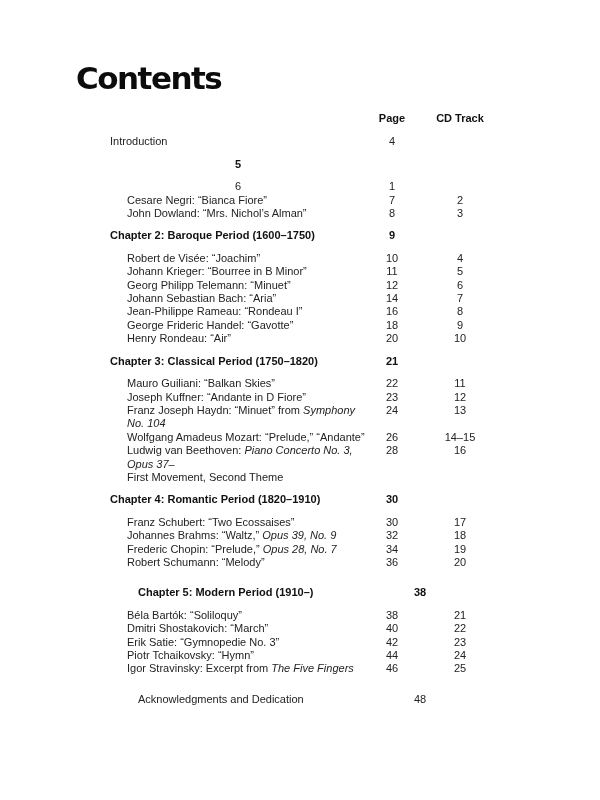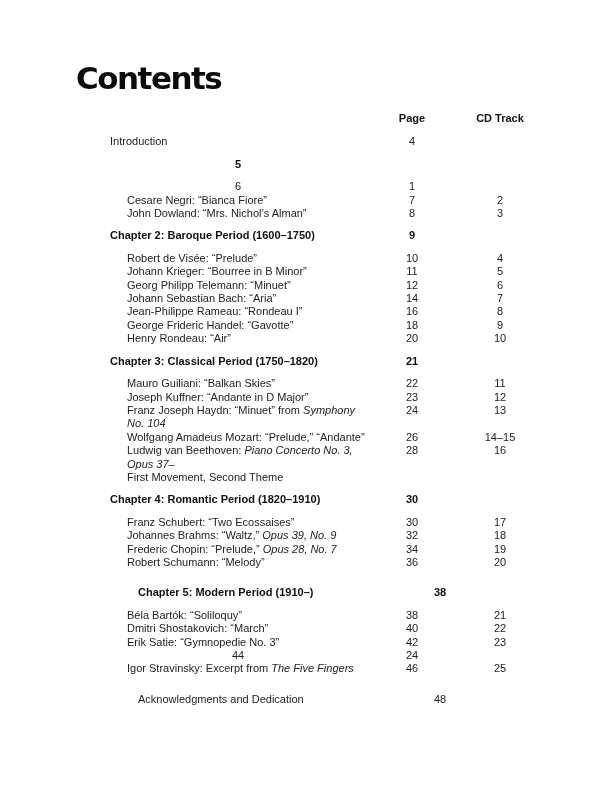--- a/index.html
+++ b/index.html
@@ -1,20 +1,20 @@
 <!DOCTYPE html>
 <html><head>
 <meta charset="utf-8">
 <style>
   html,body{margin:0;padding:0;background:#fff;}
   body{width:600px;height:800px;font-family:"Liberation Sans",sans-serif;color:#232323;-webkit-font-smoothing:antialiased;}
   .page{position:relative;width:600px;height:788px;background:#fff;overflow:hidden;}
   .title{position:absolute;left:76px;top:60px;font-family:"DejaVu Sans",sans-serif;font-size:31px;font-weight:bold;letter-spacing:-1.5px;color:#0c0c0c;}
   .toc{position:absolute;left:110px;top:112px;width:404px;font-size:11px;line-height:13.4px;}
-  .row{display:grid;grid-template-columns:256px 52px 84px;align-items:baseline;gap:20px;}
+  .row{display:grid;grid-template-columns:256px 52px 84px;align-items:baseline;}
   .c-page,.c-track{text-align:center;white-space:nowrap;}
   .song .c-text{padding-left:17px;}
   .hdr{font-weight:bold;color:#111;margin-bottom:10px;}
   .chapter{font-weight:bold;color:#111;margin-top:9px;margin-bottom:9px;}
   .gap-lg{margin-top:17px;margin-left:28px;}
   .c-text em{font-style:italic;}
   .cont .c-text{padding-left:17px;}
 </style>
 </head>
 <body>
@@ -56,21 +56,21 @@
         <span class="c-track">3</span>
       </div>
 
     <div class="row chapter">
         <span class="c-text">Chapter 2: Baroque Period (1600–1750)</span>
         <span class="c-page">9</span>
         <span class="c-track"></span>
       </div>
 
     <div class="row song">
-        <span class="c-text"><span>Robert de Visée: “Prelude”</span></span>
+        <span class="c-text"><span>Robert de Visée: “Joachim”</span></span>
         <span class="c-page">10</span>
         <span class="c-track">4</span>
       </div>
     <div class="row song">
         <span class="c-text"><span>Johann Krieger: “Bourree in B Minor”</span></span>
         <span class="c-page">11</span>
         <span class="c-track">5</span>
       </div>
     <div class="row song">
         <span class="c-text"><span>Georg Philipp Telemann: “Minuet”</span></span>
@@ -103,21 +103,21 @@
         <span class="c-page">21</span>
         <span class="c-track"></span>
       </div>
 
     <div class="row song">
         <span class="c-text"><span>Mauro Guiliani: “Balkan Skies”</span></span>
         <span class="c-page">22</span>
         <span class="c-track">11</span>
       </div>
     <div class="row song">
-        <span class="c-text"><span>Joseph Kuffner: “Andante in D Major”</span></span>
+        <span class="c-text"><span>Joseph Kuffner: “Andante in D Fiore”</span></span>
         <span class="c-page">23</span>
         <span class="c-track">12</span>
       </div>
     <div class="row song">
         <span class="c-text"><span>Franz Joseph Haydn: “Minuet” from </span><em>Symphony No. 104</em></span>
         <span class="c-page">24</span>
         <span class="c-track">13</span>
       </div>
     <div class="row song">
         <span class="c-text"><span>Wolfgang Amadeus Mozart: “Prelude,” “Andante”</span></span>
@@ -177,20 +177,21 @@
         <span class="c-text"><span>Dmitri Shostakovich: “March”</span></span>
         <span class="c-page">40</span>
         <span class="c-track">22</span>
       </div>
     <div class="row song">
         <span class="c-text"><span>Erik Satie: “Gymnopedie No. 3”</span></span>
         <span class="c-page">42</span>
         <span class="c-track">23</span>
       </div>
     <div class="row song">
+        <span class="c-text"><span>Piotr Tchaikovsky: “Hymn”</span></span>
         <span class="c-page">44</span>
         <span class="c-track">24</span>
       </div>
     <div class="row song">
         <span class="c-text"><span>Igor Stravinsky: Excerpt from </span><em>The Five Fingers</em></span>
         <span class="c-page">46</span>
         <span class="c-track">25</span>
       </div>
 
     <div class="row entry gap-lg">

